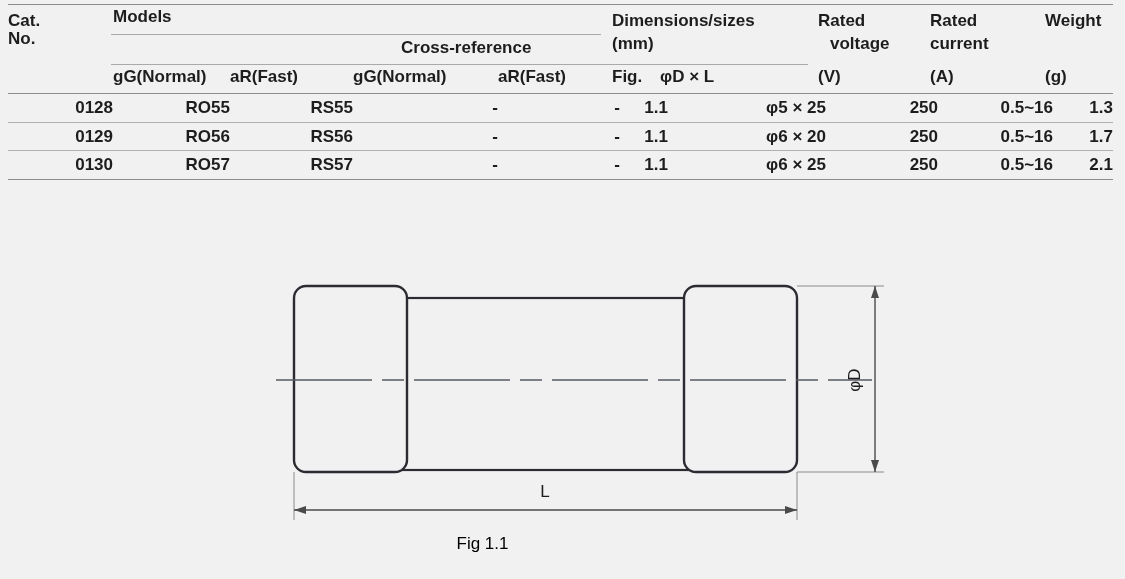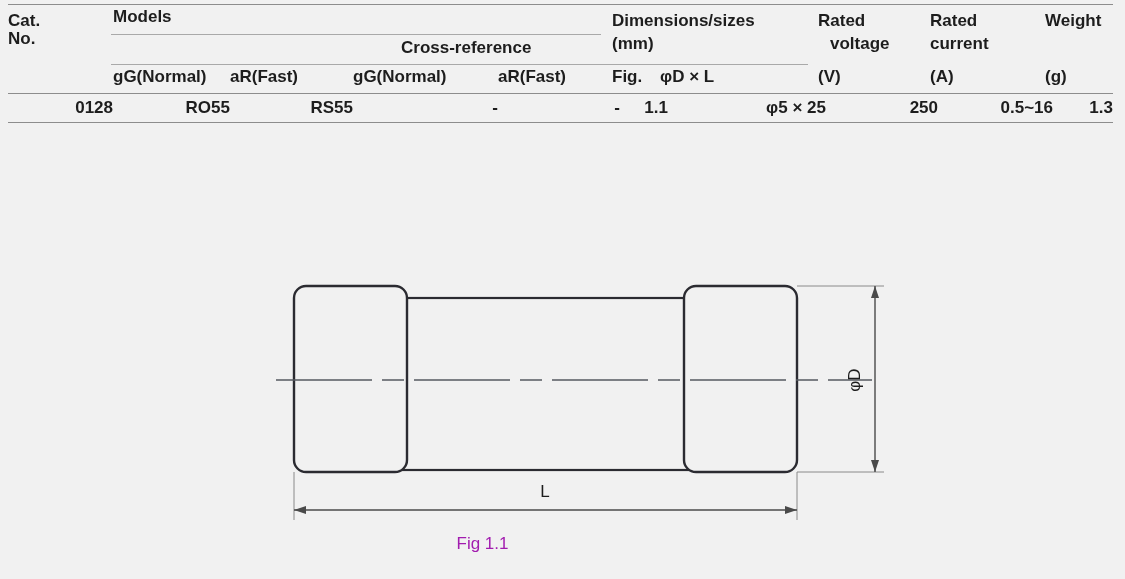--- a/index.html
+++ b/index.html
@@ -88,21 +88,21 @@
     height: 317px;
   }
   #diagram svg { display: block; }
   .fig-caption {
     position: absolute;
     top: 272px;
     left: 0;
     width: 1125px;
     text-align: center;
     font-size: 17px;
-    color: #a21caf;
+    color: #000000;
   }
   
   .fig-caption span { position: relative; left: -80px; }
 </style>
 </head>
 <body>
 
 <div id="spec-table">
   <table class="spec">
 
@@ -157,20 +157,44 @@
           <td class="c-gg">RO55</td>
           <td class="c-ar">RS55</td>
           <td class="c-xgg">-</td>
           <td class="c-xar">-</td>
           <td class="c-fig">1.1</td>
           <td class="c-dim">φ5 × 25</td>
           <td class="c-volt">250</td>
           <td class="c-curr">0.5~16</td>
           <td class="c-wt">1.3</td>
         </tr>
+        <tr class="data-row">
+          <td class="c-cat">0129</td>
+          <td class="c-gg">RO56</td>
+          <td class="c-ar">RS56</td>
+          <td class="c-xgg">-</td>
+          <td class="c-xar">-</td>
+          <td class="c-fig">1.1</td>
+          <td class="c-dim">φ6 × 20</td>
+          <td class="c-volt">250</td>
+          <td class="c-curr">0.5~16</td>
+          <td class="c-wt">1.7</td>
+        </tr>
+        <tr class="data-row">
+          <td class="c-cat">0130</td>
+          <td class="c-gg">RO57</td>
+          <td class="c-ar">RS57</td>
+          <td class="c-xgg">-</td>
+          <td class="c-xar">-</td>
+          <td class="c-fig">1.1</td>
+          <td class="c-dim">φ6 × 25</td>
+          <td class="c-volt">250</td>
+          <td class="c-curr">0.5~16</td>
+          <td class="c-wt">2.1</td>
+        </tr>
       </tbody>
   </table>
 </div>
 
 <div id="diagram">
   <svg width="1125" height="300" viewBox="0 0 1125 300">
 
     <rect x="400" y="36" width="300" height="172" fill="none" stroke="#2b2b31" stroke-width="2.2"></rect>
     <rect x="690" y="36" width="40" height="172" fill="#f1f1f1" stroke="none"></rect>
 

